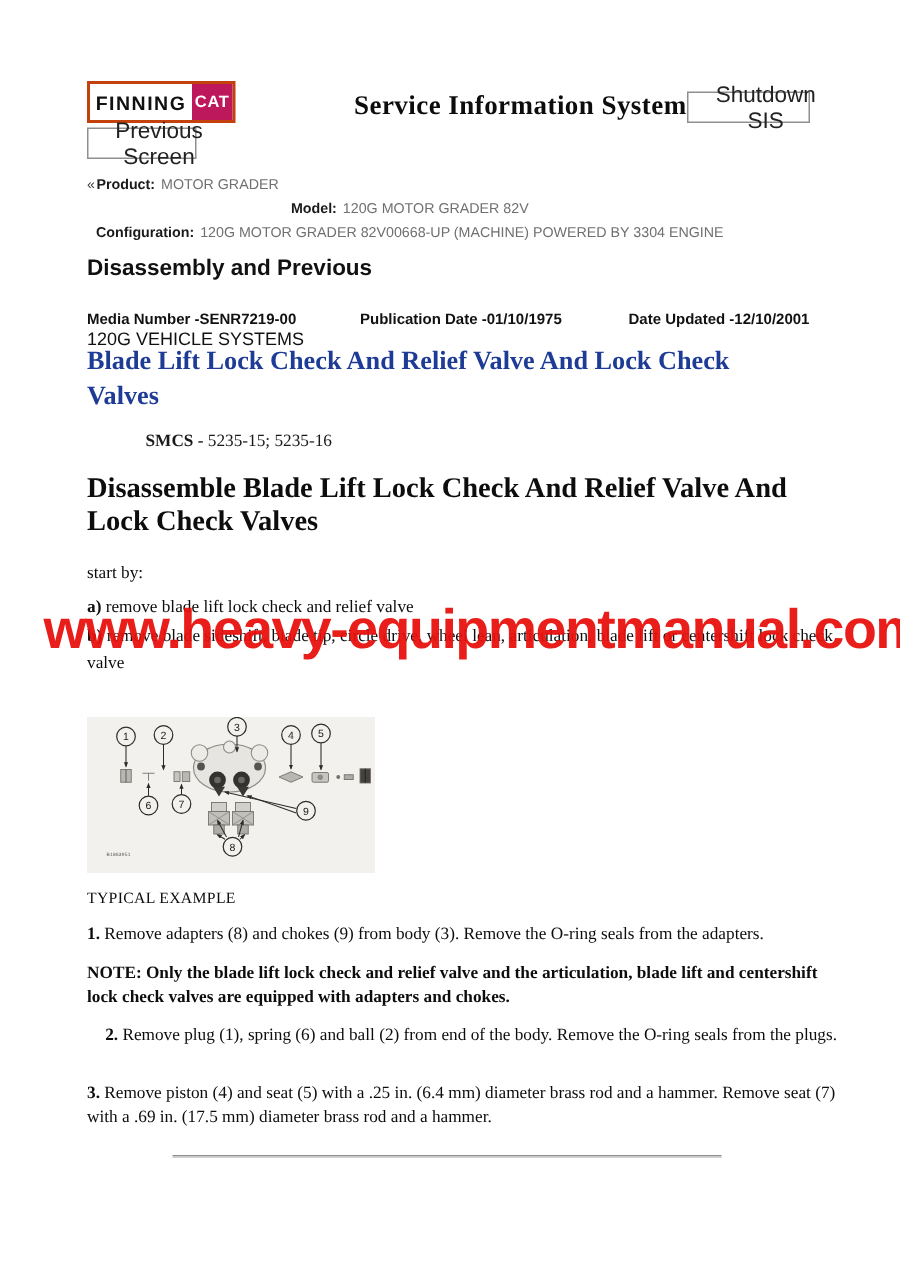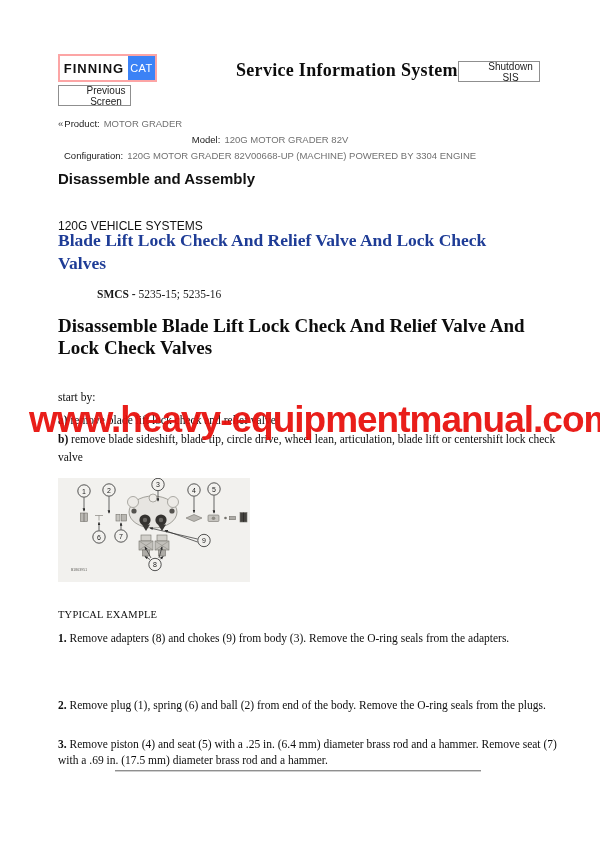--- a/index.html
+++ b/index.html
@@ -11,61 +11,61 @@
     background: #ffffff;
     font-family: "Liberation Serif", serif;
     color: #1a1a1a;
     overflow: hidden;
   }
 
   
   .logo-box {
     position: absolute; left: 58px; top: 54px;
     width: 99px; height: 28px;
-    border: 2px solid #fca5a5;
+    border: 2px solid #c2410c;
     display: flex; align-items: stretch;
     background: #fff;
   }
   .logo-finning {
     flex: 1; display: flex; align-items: center; justify-content: center;
     font-family: "Liberation Sans", sans-serif;
     font-weight: 800; font-size: 13px; letter-spacing: 1px; color: #111;
   }
   .logo-cat {
-    width: 27px; background: #3b82f6; color: #fff;
+    width: 27px; background: #be185d; color: #fff;
     display: flex; align-items: center; justify-content: center;
     font-family: "Liberation Sans", sans-serif;
-    font-weight: 400; font-size: 11px; letter-spacing: 0.5px;
+    font-weight: 700; font-size: 11px; letter-spacing: 0.5px;
   }
   .sis-title {
     position: absolute; left: 236px; top: 60px;
     font-family: "Liberation Serif", serif;
     font-weight: 700; font-size: 18px; letter-spacing: 0.3px; color: #0d0d0d;
   }
   .btn {
     position: absolute;
     background: #ffffff;
     border: 1px solid #8f8f8f;
     font-family: "Liberation Sans", sans-serif;
-    font-size: 10px; color: #222;
+    font-size: 15px; color: #222;
     display: flex; align-items: center; justify-content: center;
     cursor: pointer;
     padding-left: 23px;
   }
   .btn-shutdown { left: 458px; top: 61px; width: 82px; height: 21px; }
   .btn-previous { left: 58px; top: 85px; width: 73px; height: 21px; }
 
   
   .product-info {
     position: absolute; left: 58px; top: 116px;
     font-family: "Liberation Sans", sans-serif;
     font-size: 9.5px; line-height: 16px;
   }
   .product-info .marker { color: #444; margin-right: 1px; }
-  .product-info .lbl { font-weight: normal; color: #1a1a1a; }
+  .product-info .lbl { font-weight: bold; color: #1a1a1a; }
   .product-info .val { color: #707070; margin-left: 4px; }
   .row-indent { padding-left: 6px; text-align: center; }
 
   
   .doc-title {
     position: absolute; left: 58px; top: 170px;
     font-family: "Liberation Sans", sans-serif;
     font-weight: bold; font-size: 15px; color: #111;
   }
   .doc-subtitle {
@@ -90,30 +90,30 @@
     color: #1e3c96;
   }
   .smcs { position: absolute; left: 58px; top: 288px; font-size: 11.5px; }
   .smcs b { font-weight: bold; margin-left: 39px; }
   .section-heading {
     position: absolute; left: 58px; top: 315px; width: 470px;
     font-weight: bold; font-size: 19px; line-height: 22px; color: #0d0d0d;
   }
   .para {
     position: absolute; left: 58px; width: 500px;
-    font-size: 11.5px; line-height: 16px; color: #0d0d0d; margin-top: 15px;
+    font-size: 11.5px; line-height: 16px; color: #0d0d0d;
   }
   .para b { font-weight: bold; }
   .p-startby { top: 374px; }
   .p-step-a { top: 397px; }
   .p-step-b { top: 415px; line-height: 18px; }
   .p-caption { top: 592px; font-size: 10.5px; letter-spacing: 0.2px; }
   .p-step1 { top: 615px; }
   .p-note  { top: 641px; font-weight: bold; }
-  .p-step2 { top: 682px; }
+  .p-step2 { top: 682px; text-align: right; }
   .p-step3 { top: 721px; }
 
   
   .watermark {
     position: absolute; left: 29px; top: 399px;
     width: 545px;
     font-family: "Liberation Sans", sans-serif;
     font-weight: bold; font-size: 37px; letter-spacing: -1px;
     white-space: nowrap;
     opacity: 0.94;
@@ -154,22 +154,27 @@
       <span class="marker">«</span><span class="lbl">Product:</span><span class="val">MOTOR GRADER</span>
     </div>
     <div class="row-indent">
       <span class="lbl">Model:</span><span class="val">120G MOTOR GRADER 82V</span>
     </div>
     <div class="row-indent">
       <span class="lbl">Configuration:</span><span class="val">120G MOTOR GRADER 82V00668-UP (MACHINE) POWERED BY 3304 ENGINE</span>
     </div>
   </div>
 
-  <div class="doc-title">Disassemble and Assembly</div>
+  <div class="doc-title">Disassembly and Previous</div>
   <div class="doc-subtitle">120G VEHICLE SYSTEMS</div>
+  <div class="media-row">
+    <span class="media-number">Media Number -SENR7219-00</span>
+    <span class="pub-date">Publication Date -01/10/1975</span>
+    <span class="date-updated">Date Updated -12/10/2001</span>
+  </div>
 
   <h1 class="article-title" style="color: rgb(30, 60, 150);">Blade Lift Lock Check And Relief Valve And Lock Check Valves</h1>
 
   <div class="smcs">
     <b>SMCS -</b><span> 5235-15; 5235-16</span>
   </div>
 
   <h2 class="section-heading">Disassemble Blade Lift Lock Check And Relief Valve And Lock Check Valves</h2>
 
   <div class="para p-startby">start by:</div>
@@ -297,20 +302,23 @@
       <text x="13" y="92.5" font-family="Liberation Sans, sans-serif" font-size="3.2" fill="#55534f" letter-spacing="0.2">B1863951</text>
     </svg>
   </div>
 
   <div class="para p-caption">TYPICAL EXAMPLE</div>
 
   <div class="para p-step1">
     <b>1.</b><span> Remove adapters (8) and chokes (9) from body (3). Remove the O-ring seals from the adapters.</span>
   </div>
 
+  <div class="para p-note">
+    <b>NOTE:</b><span> Only the blade lift lock check and relief valve and the articulation, blade lift and centershift lock check valves are equipped with adapters and chokes.</span>
+  </div>
 
   <div class="para p-step2">
     <b>2.</b><span> Remove plug (1), spring (6) and ball (2) from end of the body. Remove the O-ring seals from the plugs.</span>
   </div>
 
   <div class="para p-step3">
     <b>3.</b><span> Remove piston (4) and seat (5) with a .25 in. (6.4 mm) diameter brass rod and a hammer. Remove seat (7) with a .69 in. (17.5 mm) diameter brass rod and a hammer.</span>
   </div>
 
   <div class="divider"></div>

